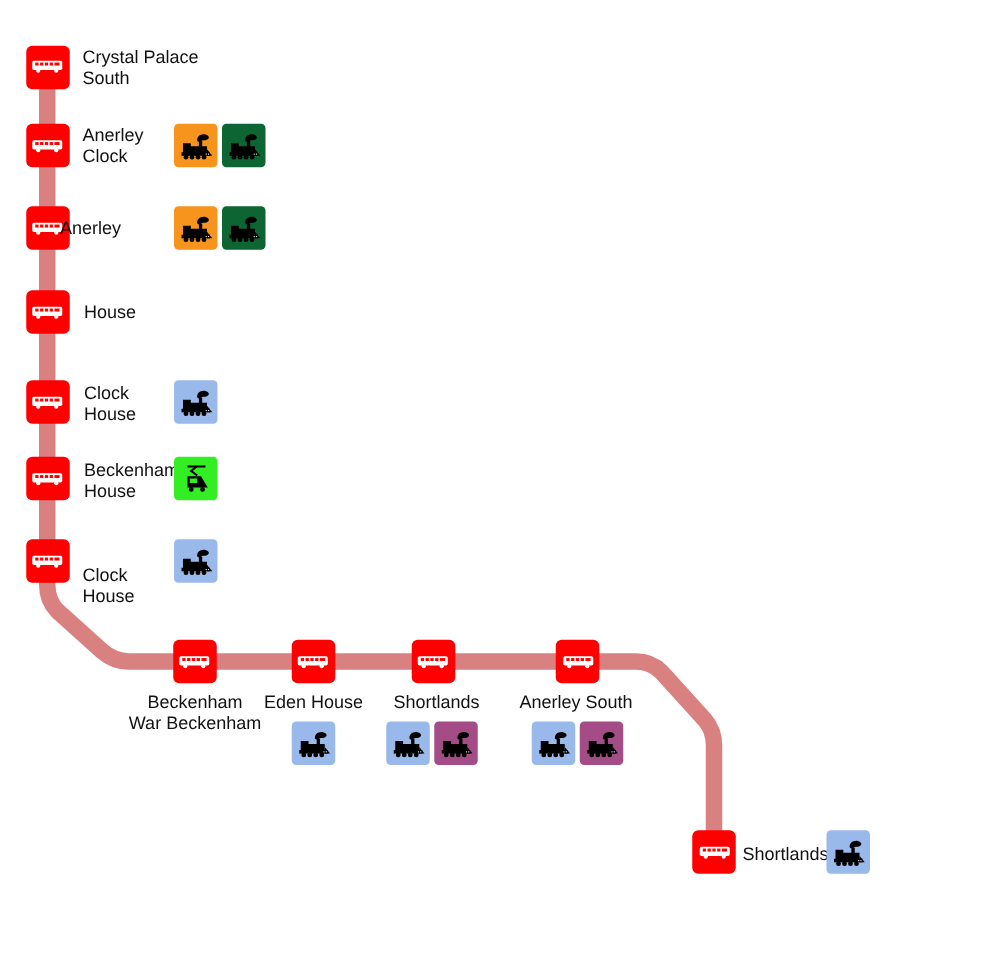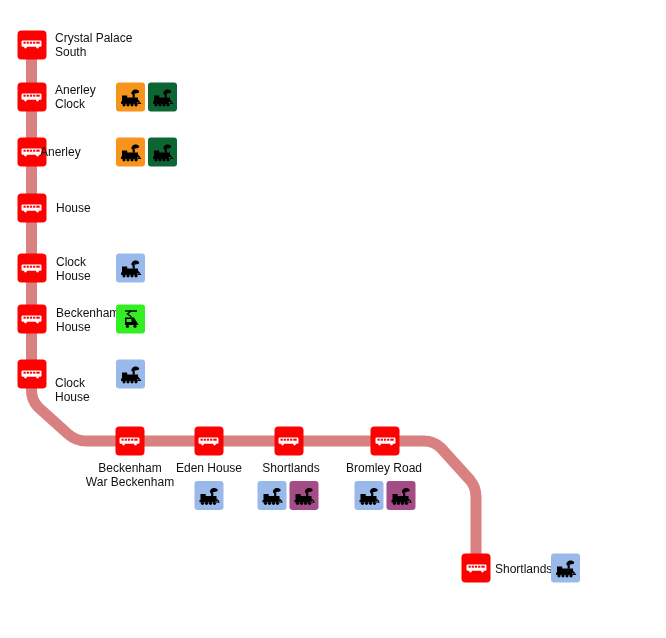--- a/index.html
+++ b/index.html
@@ -224,21 +224,21 @@
       </svg>
     </div>
 </div>
 
 <div class="stop" style="left: 385px; top: 441px; background: rgb(255, 0, 0);">
   <svg>
       <use href="#sym-bus"></use>
     </svg>
 </div>
 <div class="lbl below" style="left:384px; top:461px">
-  <span>Bromley Road</span>
+  <span>Anerley South</span>
 </div>
 <div class="icons below" style="left:385px; top:481px">
   <div class="ic" style="background: rgb(153, 185, 234);">
     <svg>
         <use href="#sym-train"></use>
       </svg>
     </div>
   <div class="ic" style="background: rgb(164, 76, 133);">
     <svg>
         <use href="#sym-train"></use>

